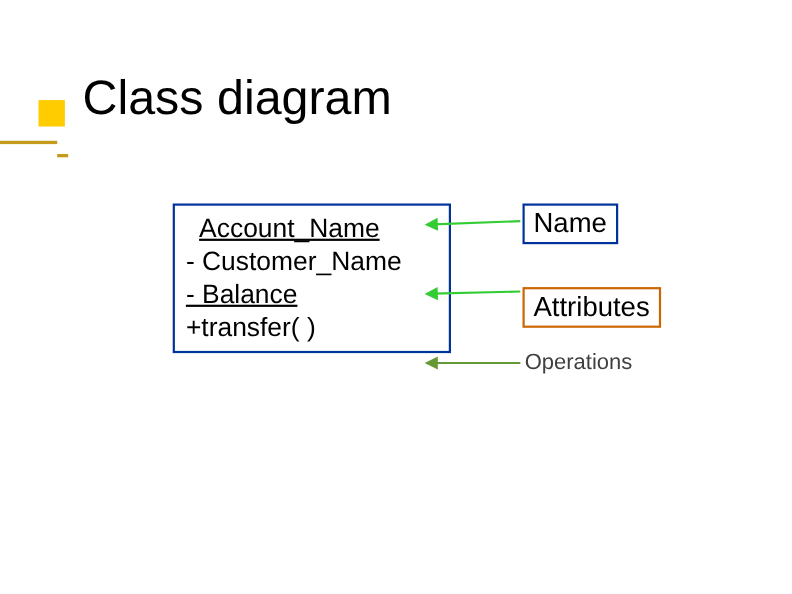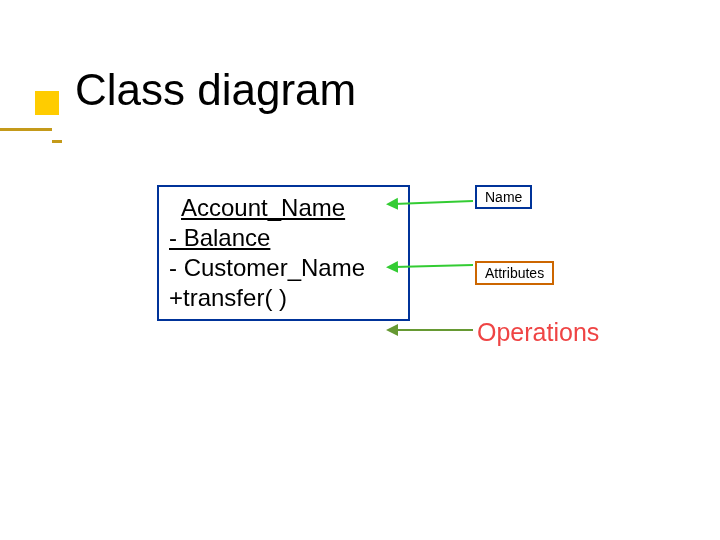--- a/index.html
+++ b/index.html
@@ -58,64 +58,64 @@
     box-sizing: border-box;
     padding: 6px 0 6px 10px;
   }
   .class-box .row { white-space: pre; }
   .class-name { text-decoration: underline; }
   .section-divider { text-decoration: underline; }
 
   .label-box {
     position: absolute;
     border: 2px solid;
-    font-size: 14px;
+    font-size: 25px;
     padding: 2px 8px;
     background: #fff;
     box-sizing: border-box;
   }
   .lbl-name {
     left: 475px;
     top: 185px;
     border-color: #003399;
   }
   .lbl-attrs {
     left: 475px;
     top: 249px;
     border-color: #cc6600;
     margin-top: 12px;
   }
   .lbl-ops {
     position: absolute;
     left: 477px;
     top: 318px;
-    font-size: 25px;
-    color: #ef4444;
+    font-size: 20px;
+    color: #404040;
   }
   svg.arrows {
     position: absolute;
     left: 0;
     top: 0;
     width: 720px;
     height: 540px;
     pointer-events: none;
   }
 </style>
 </head>
 <body>
 
 <div class="bullet-sq"></div>
 <div class="title">Class diagram</div>
 <div class="accent-long"></div>
 <div class="accent-short"></div>
 
 <div class="class-box">
   <div class="row">  <span class="class-name">Account_Name</span></div>
+  <div class="row">- Customer_Name</div>
   <div class="row section-divider">- Balance</div>
-  <div class="row">- Customer_Name</div>
   <div class="row">+transfer( )</div>
 </div>
 
 <div class="label-box lbl-name">Name</div>
 <div class="label-box lbl-attrs">Attributes</div>
 <div class="lbl-ops">Operations</div>
 
 <svg class="arrows" viewBox="0 0 720 540">
   <defs>
     <marker id="ah1" markerWidth="10" markerHeight="10" refX="2" refY="3" orient="auto">

